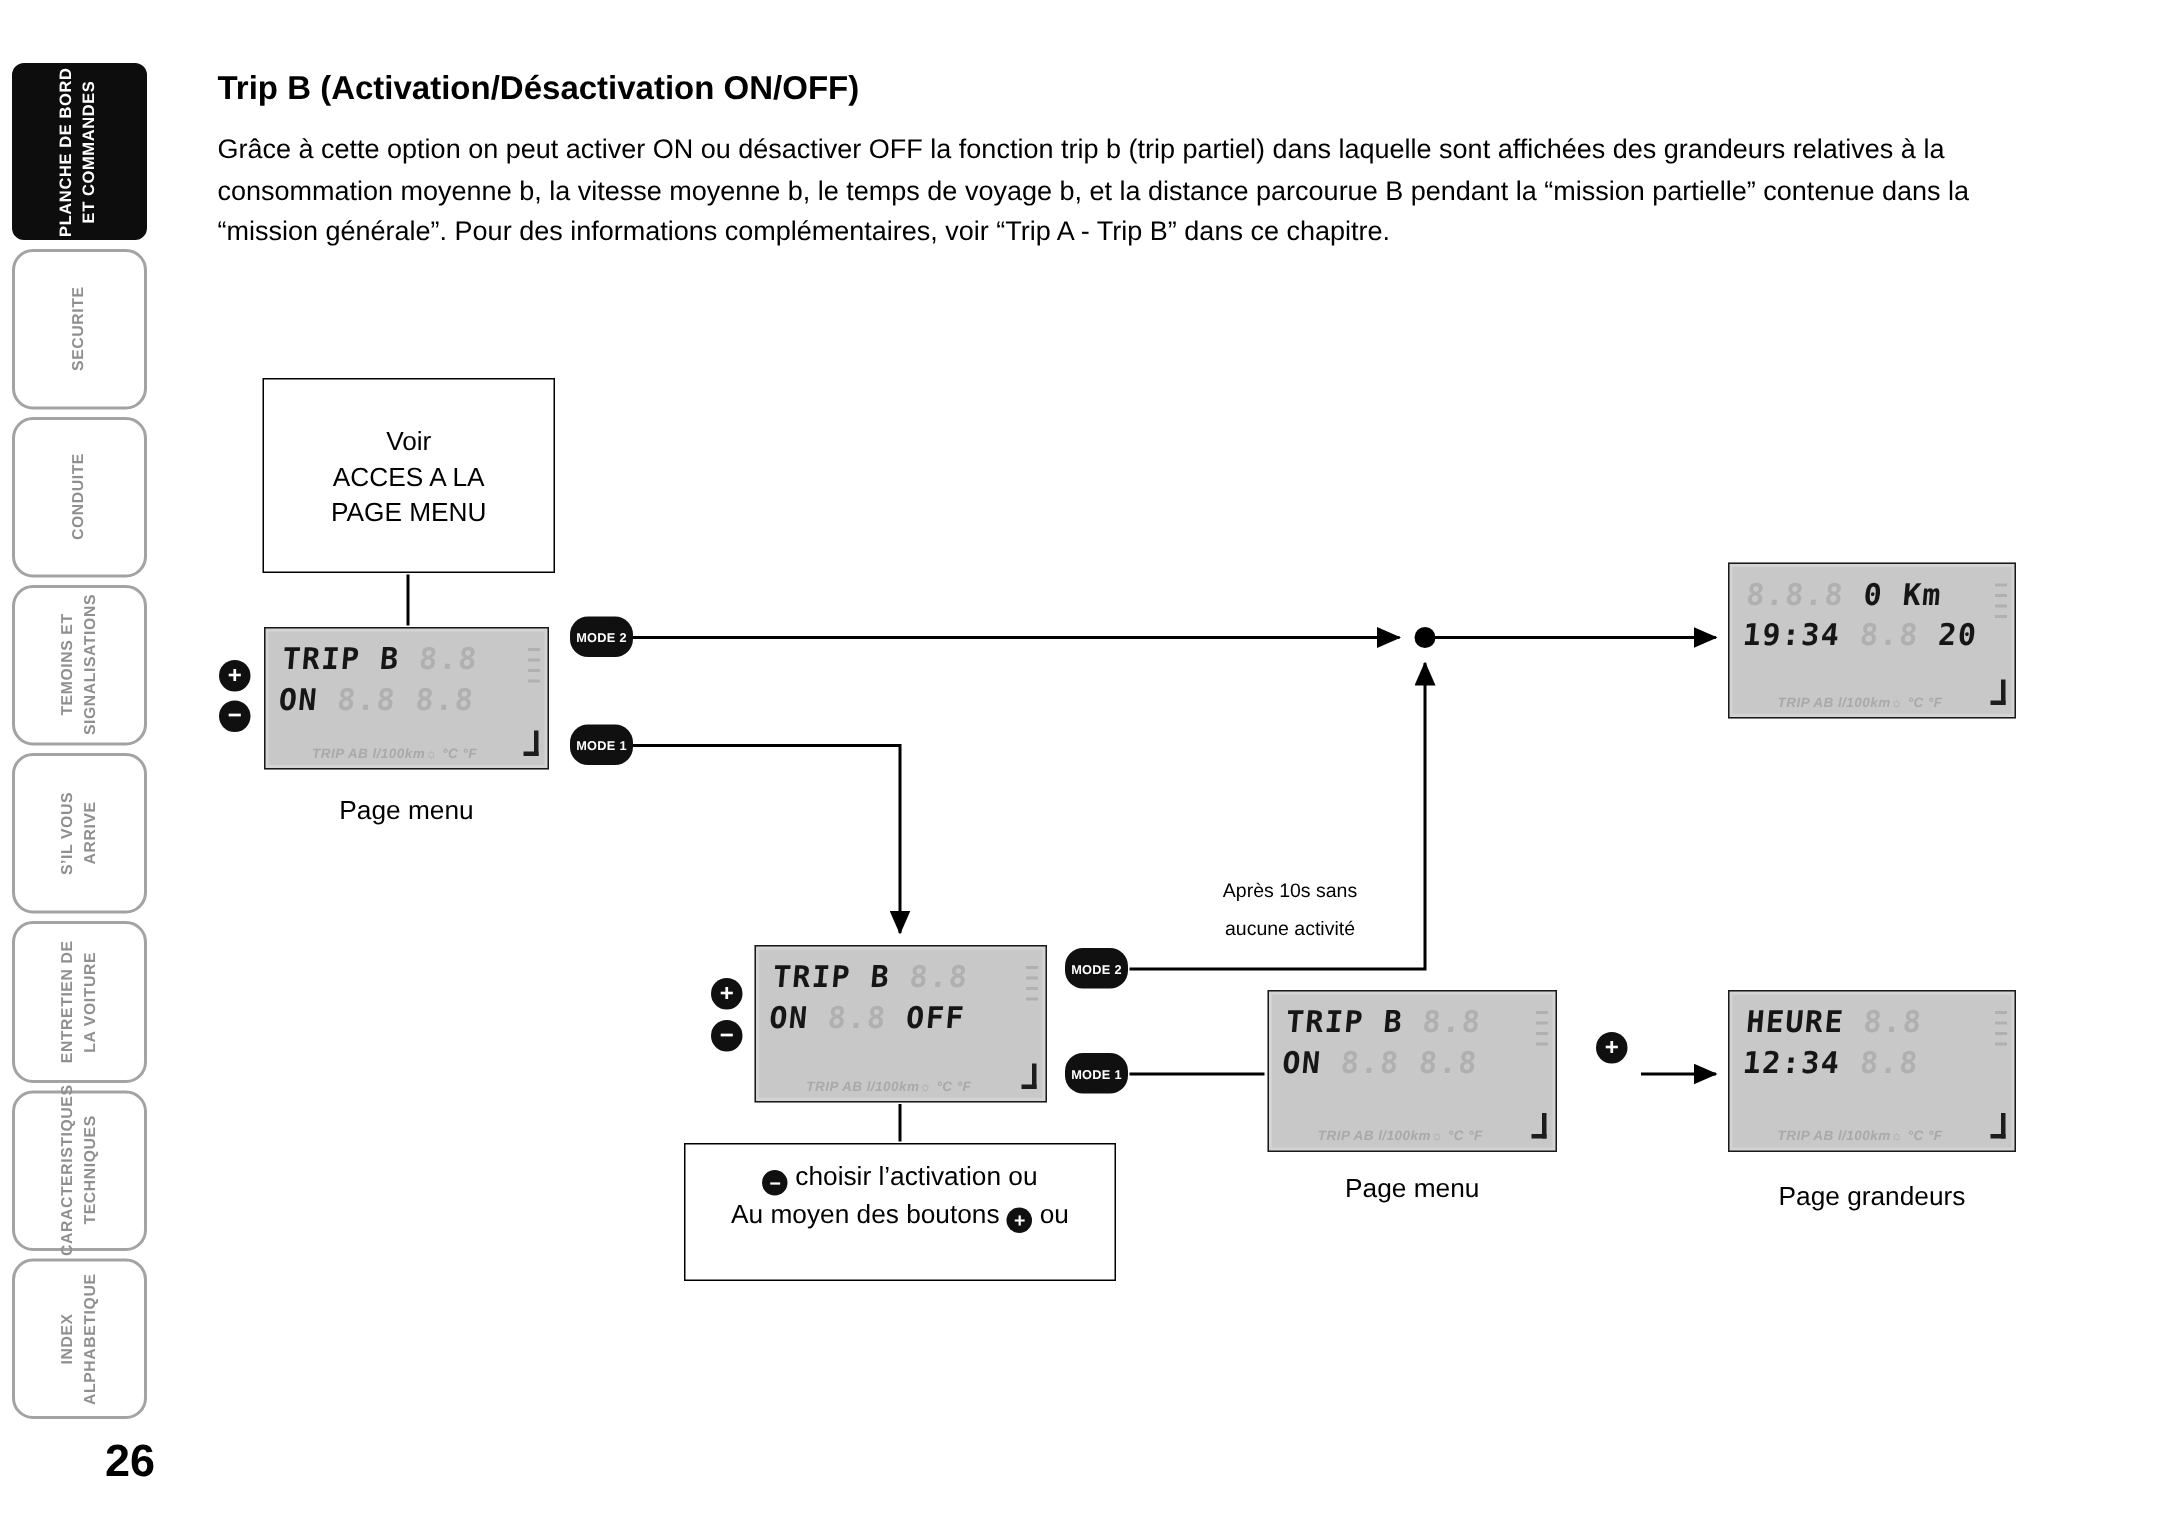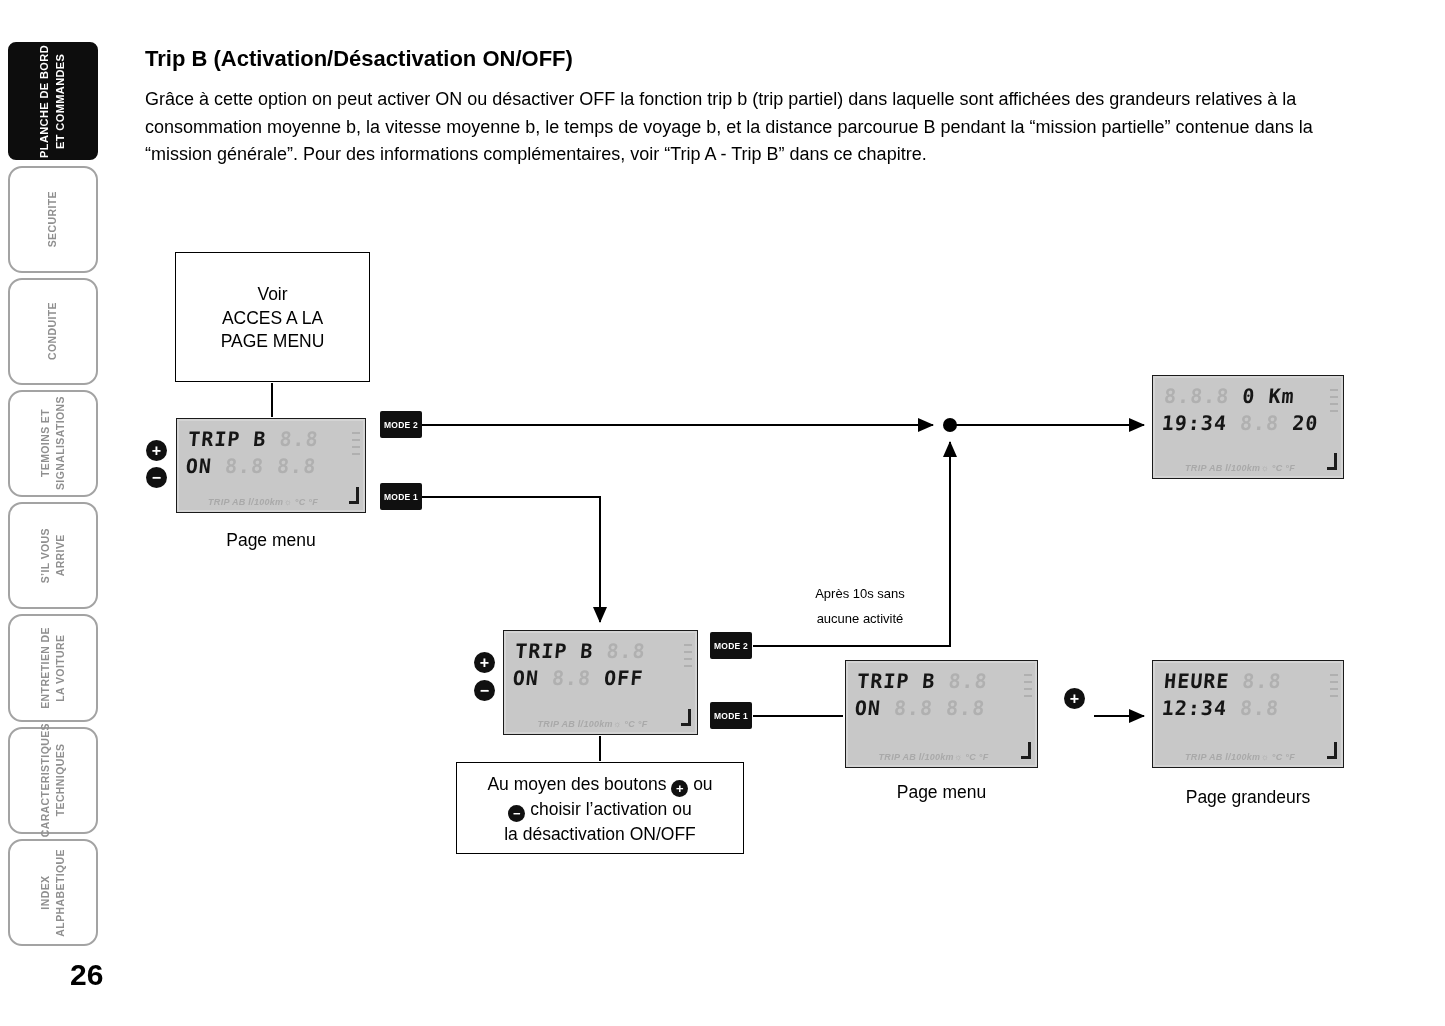--- a/index.html
+++ b/index.html
@@ -33,21 +33,21 @@
 
   
   .outline-box { border:1.5px solid #000; background:#fff; text-align:center; }
   .voir-box { left:175px; top:252px; width:195px; height:130px; font-size:17.5px; line-height:23.5px; padding-top:30px; }
   .instruction-box { left:456px; top:762px; width:288px; height:92px; font-size:17.5px; line-height:24.5px; padding-top:9px; }
   .caption { text-align:center; font-size:17.5px; line-height:24px; white-space:pre-line; }
   .apres { left:780px; top:581px; width:160px; text-align:center; font-size:13px; line-height:25px; white-space:pre-line; }
 
   .mode-btn {
     position:absolute; width:42px; height:27px; background:#101010; color:#fff;
-    border-radius:2px; display:flex; align-items:center; justify-content:center;
+    border-radius:12px; display:flex; align-items:center; justify-content:center;
     font-size:8.5px; font-weight:bold; letter-spacing:0.2px;
   }
   .circle-btn {
     position:absolute; width:21px; height:21px; border-radius:50%; background:#101010;
     color:#fff; display:flex; align-items:center; justify-content:center;
     font-size:16px; font-weight:bold; line-height:1;
   }
   .mini-circle {
     display:inline-flex; width:17px; height:17px; border-radius:50%; background:#101010;
     color:#fff; align-items:center; justify-content:center;
@@ -202,23 +202,22 @@
         <span class="lmark"></span>
       </div>
   </div>
   <div class="circle-btn" style="left:474px; top:652px;">+</div>
   <div class="circle-btn" style="left:474px; top:680px;">−</div>
 
   <div class="mode-btn" style="left:710px; top:632px;">MODE 2</div>
   <div class="mode-btn" style="left:710px; top:702px;">MODE 1</div>
 
   <div class="abs outline-box instruction-box">
+    <div><span class="mini-circle">−</span> <span>choisir l’activation ou</span></div>
     <div><span>Au moyen des boutons</span> <span class="mini-circle">+</span> <span>ou</span></div>
-    <div><span class="mini-circle">−</span> <span>choisir l’activation ou</span></div>
-    <div>la désactivation ON/OFF</div>
   </div>
 
   <div class="lcd" style="left:845px; top:660px; width:193px; height:108px;">
     <div class="lcd-rows">
         <div class="lcd-row"><span class="a">TRIP B</span><span class="g"> 8.8</span></div>
         <div class="lcd-row"><span class="a">ON</span><span class="g"> 8.8 8.8</span></div>
       </div>
     <div class="lcd-footer">
         <span class="lcd-footer-left">TRIP AB l/100km</span>
         <span class="lcd-footer-right">☼ °C °F</span>

